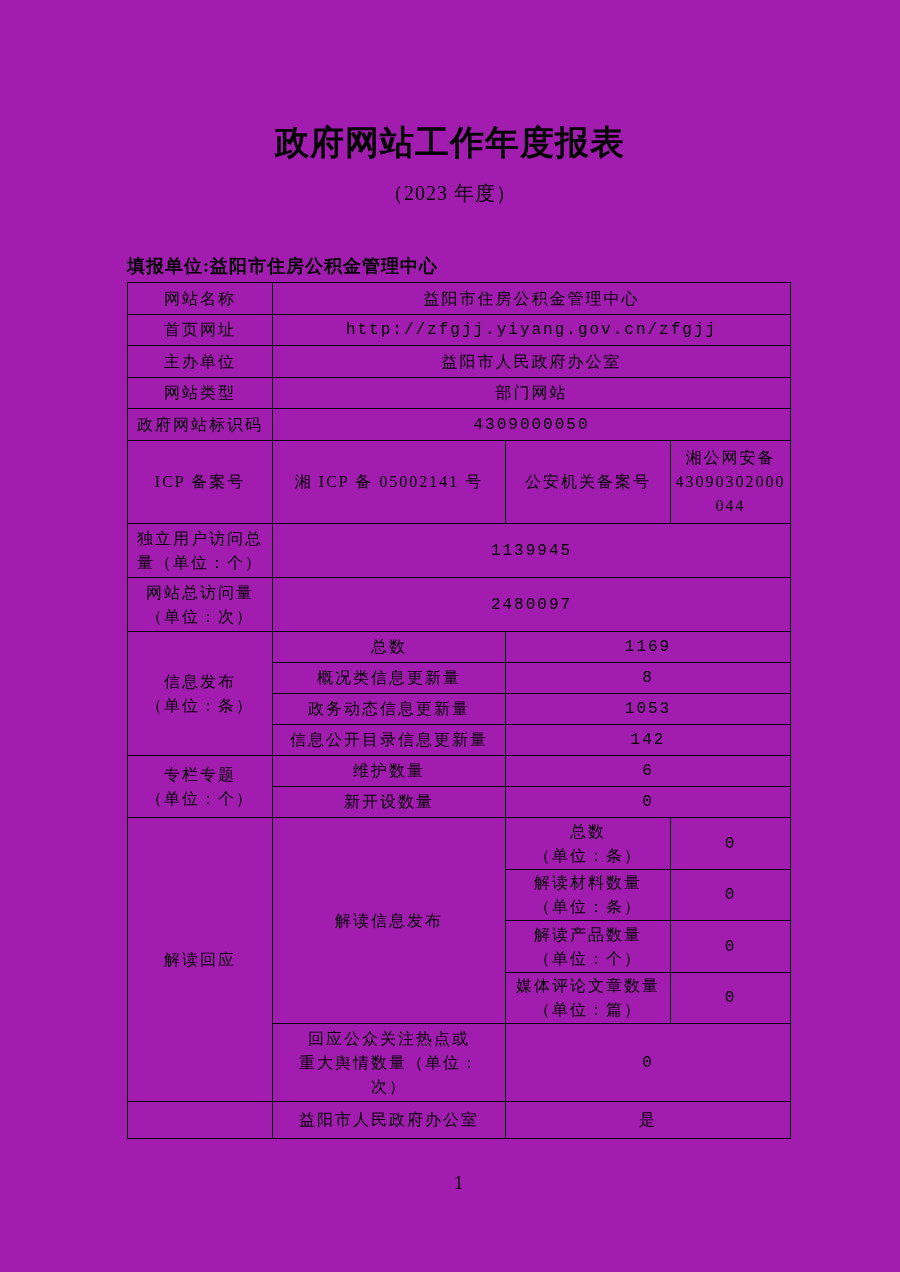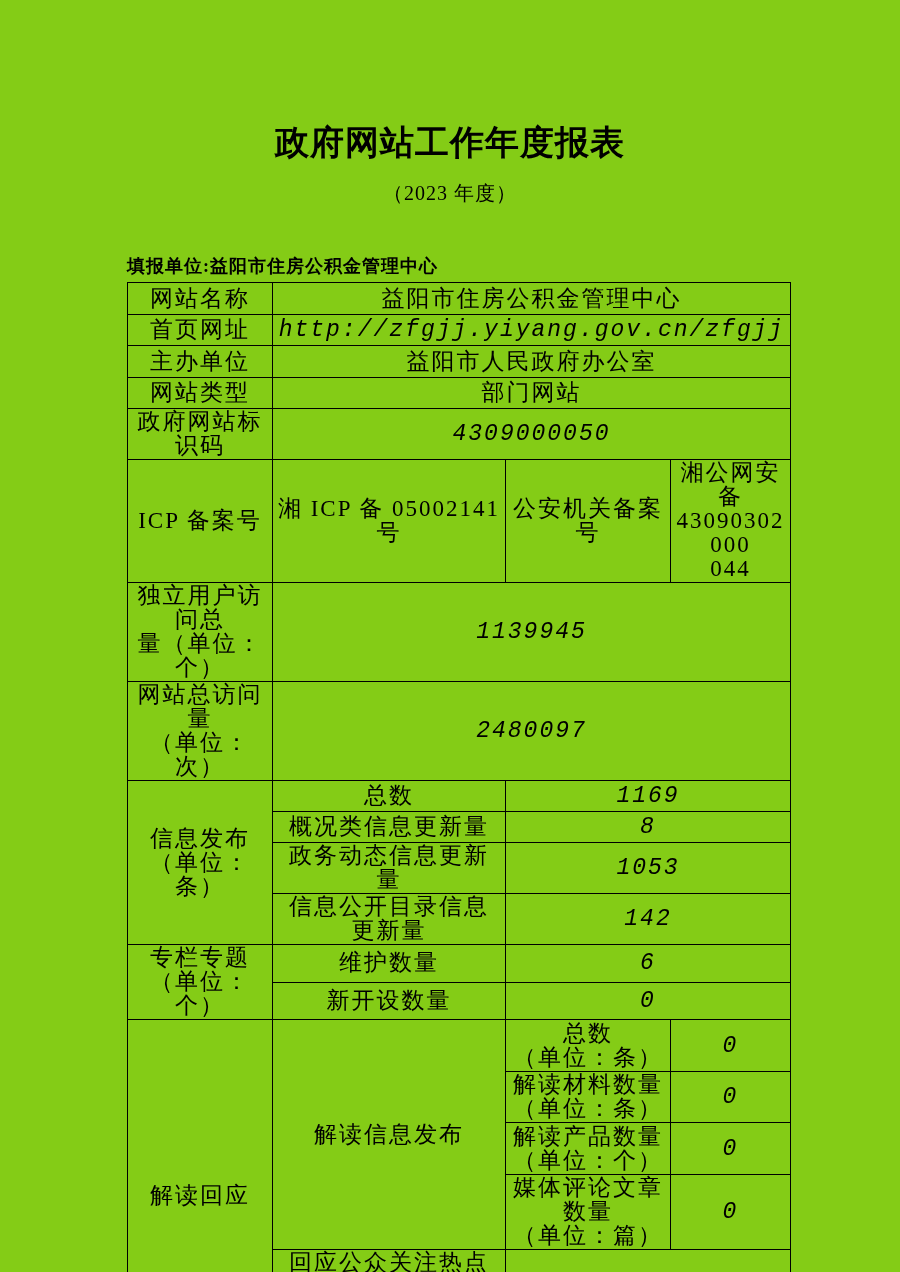--- a/index.html
+++ b/index.html
@@ -1,21 +1,21 @@
 <!DOCTYPE html>
 <html><head>
 <meta charset="utf-8">
 <style>
   html, body { margin: 0; padding: 0; background: #ffffff; }
   body {
     width: 900px; height: 1272px;
     font-family: "Liberation Serif", "DejaVu Serif", serif;
     color: #000;
   }
-  .page { position: relative; width: 900px; height: 1272px; background: #84cc16; overflow: hidden; }
+  .page { position: relative; width: 900px; height: 1272px; background: #a21caf; overflow: hidden; }
 
   .title {
     margin: 0; padding-top: 123px;
     text-align: center;
     font-family: "Liberation Sans", "DejaVu Sans", sans-serif;
     font-weight: bold;
     font-size: 34px; line-height: 39px;
     letter-spacing: 1px;
   }
   .subtitle {
@@ -34,31 +34,31 @@
   table.report {
     border-collapse: collapse;
     table-layout: fixed;
     width: 663px;
     margin: 5px 0 0 127px;
   }
   table.report td {
     border: 1px solid #000;
     text-align: center;
     vertical-align: middle;
-    font-size: 23px;
+    font-size: 16px;
     line-height: 24px;
     padding: 1px 4px;
     letter-spacing: 2px;
     white-space: pre-line;
     overflow: hidden;
   }
   td.sp1 { letter-spacing: 10px; }           
   td.mono {
     font-family: "Liberation Mono", "DejaVu Sans Mono", monospace;
-    font-size: 16px; letter-spacing: 1px; font-style: italic;
+    font-size: 16px; letter-spacing: 1px;
   }
   td.num-wrap { word-break: break-all; letter-spacing: 1px; }
 
   .page-number {
     width: 663px; margin: 33px 0 0 127px;
     text-align: center;
     font-size: 18px; line-height: 22px;
   }
 </style>
 </head>

